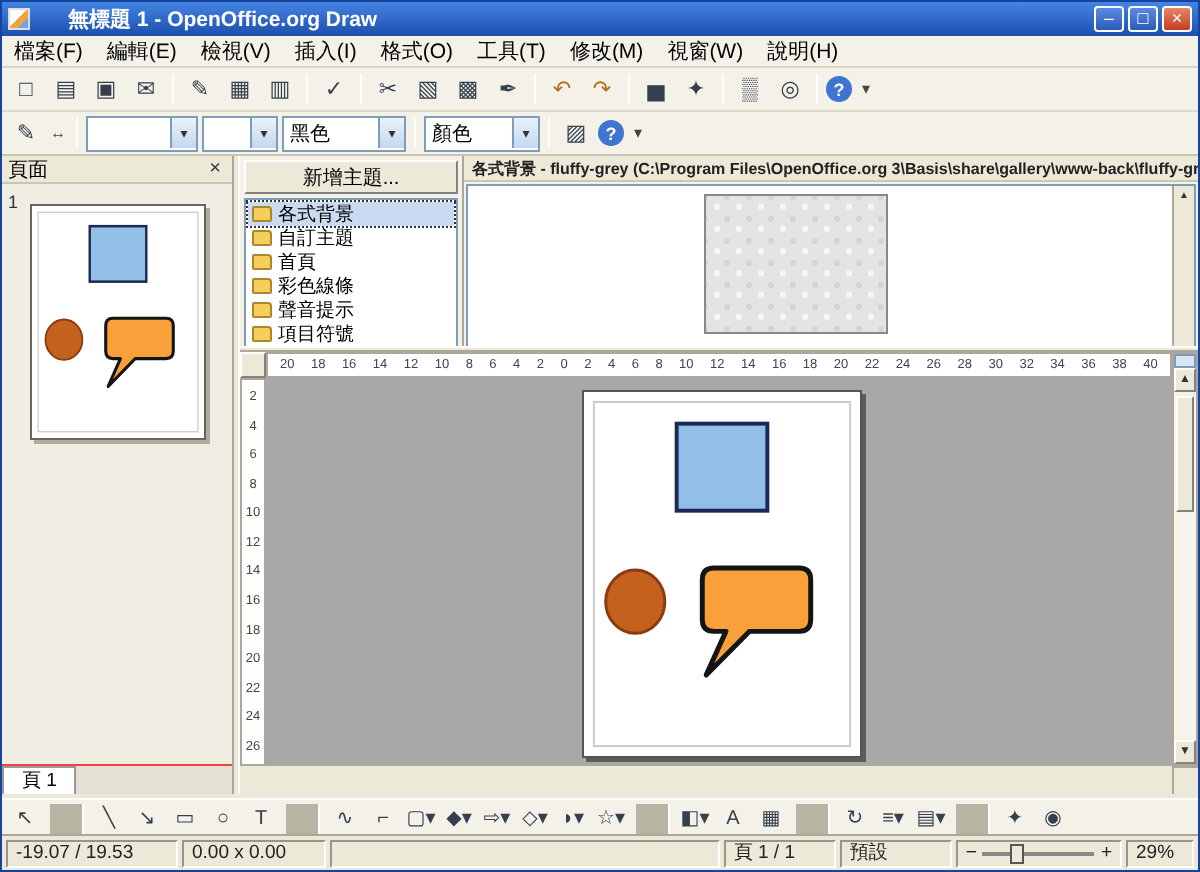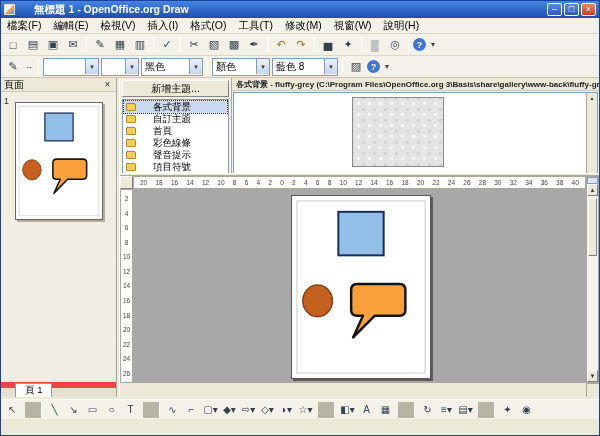--- a/index.html
+++ b/index.html
@@ -41,36 +41,36 @@
   .pagespanel { position:absolute; left:0; top:77px; width:116px; bottom:38px; background:#f0eee2;
     border-right:1px solid #aca899; display:flex; flex-direction:column;justify-content:flex-end; }
   .panelhead { height:14px; display:flex; align-items:center; justify-content:space-between; padding:0 3px;
     font-size:10px; background:#ece9d8; border-bottom:1px solid #cbc7b8; }
   .xbtn { width:11px; text-align:center; font-size:10px; color:#333; }
   .thumbarea { flex:1; position:relative; }
   .thumbnum { position:absolute; left:3px; top:4px; font-size:9px; color:#333; }
   .thumbpage { position:absolute; left:14px; top:10px; width:88px; height:118px; background:#fff;
     border:1px solid #666; box-shadow:2px 2px 0 #b0ac9c; }
   .thumbpage svg, .page svg { display:block; width:100%; height:100%; }
-  .paneltabs { height:15px; border-top:6px solid #ef4444; display:flex; align-items:flex-end; padding-left:14px; background:#e4e1d2; }
+  .paneltabs { height:15px; border-top:1px solid #ef4444; display:flex; align-items:flex-end; padding-left:0; background:#e4e1d2; }
   .ptab { height:14px; padding:0 9px; font-size:9.5px; background:#fff; border:1px solid #999; border-bottom:none;
     display:flex; align-items:center; }
 
   .splitv { position:absolute; left:116px; top:77px; width:3px; bottom:38px; background:#ece9d8; border-right:1px solid #fff; }
 
   
   .rightarea { position:absolute; left:119px; top:77px; right:0; bottom:38px; }
 
   
   .gallery { position:absolute; left:0; top:0; right:0; height:111px; display:flex; background:#f4f2e8; }
   .gal-left { width:112px; border-right:1px solid #aca899; display:flex; flex-direction:column; }
   .newtheme { margin:2px; height:17px; font-size:10px; background:#ece9d8; border:1px solid; font-family:inherit;
     border-color:#fff #848280 #848280 #fff; }
   .themelist { flex:1; background:#fff; border:1px solid #7f9db9; margin:0 2px 2px 2px; padding:1px; overflow:hidden; }
-  .theme { display:flex; align-items:center; gap:17px; height:12px; font-size:9.5px; padding:0 2px; white-space:nowrap; }
+  .theme { display:flex; align-items:center; gap:3px; height:12px; font-size:9.5px; padding:0 2px; white-space:nowrap; }
   .theme.selected { background:#cbdaf0; outline:1px dotted #333; }
   .folder { width:10px; height:8px; background:#f6cf5a; border:1px solid #a88a2a; border-radius:1px 2px 1px 1px; flex:0 0 auto; }
   .gal-right { flex:1; display:flex; flex-direction:column; min-width:0; }
   .gal-title { height:13px; font-size:8px; font-weight:bold; color:#222; display:flex; align-items:center;
     padding:0 4px; background:#ece9d8; border-bottom:1px solid #cbc7b8; white-space:nowrap; overflow:hidden; }
   .gal-preview { flex:1; background:#fff; border:1px solid #7f9db9; margin:1px; position:relative; }
   .texture { position:absolute; left:118px; top:4px; width:92px; height:70px; border:1px solid #888;
     background-color:#e4e4e4;
     background-image:radial-gradient(#f6f6f6 20%,transparent 22%),radial-gradient(#d4d4d4 18%,transparent 20%);
     background-size:11px 11px; background-position:0 0,5px 6px; }
@@ -195,24 +195,20 @@
       <span class="val"></span>
       <span class="dd">▾</span>
     </span>
     <span class="combo" style="width:62px">
       <span class="val">黑色</span>
       <span class="dd">▾</span>
     </span>
     <span class="sep"></span>
     <span class="combo" style="width:58px">
       <span class="val">顏色</span>
-      <span class="dd">▾</span>
-    </span>
-    <span class="combo" style="width:66px">
-      <span class="val">藍色 8</span>
       <span class="dd">▾</span>
     </span>
     <span class="sep"></span>
     <span class="ticon">▨</span>
     <span class="ticon help">?</span>
     <span class="ticon chev">▾</span>
   </div>
 
   <div class="pagespanel">
     <div class="panelhead">
@@ -376,14 +372,29 @@
       <span class="ticon">▦</span>
       <span class="ticon sep"></span>
       <span class="ticon">↻</span>
       <span class="ticon">≡▾</span>
       <span class="ticon">▤▾</span>
       <span class="ticon sep"></span>
       <span class="ticon">✦</span>
       <span class="ticon">◉</span>
     </div>
 
+  <div class="statusbar">
+    <div class="cell" style="width:86px">-19.07 / 19.53</div>
+    <div class="cell" style="width:72px">0.00 x 0.00</div>
+    <div class="cell grow"></div>
+    <div class="cell" style="width:56px">頁 1 / 1</div>
+    <div class="cell" style="width:56px">預設</div>
+    <div class="cell zoomcell">
+      <span>−</span>
+      <span class="zoomtrack">
+        <span class="zoomhandle"></span>
+      </span>
+      <span>+</span>
+    </div>
+    <div class="cell" style="width:34px">29%</div>
+  </div>
 
 </div>
 
 </body></html>

